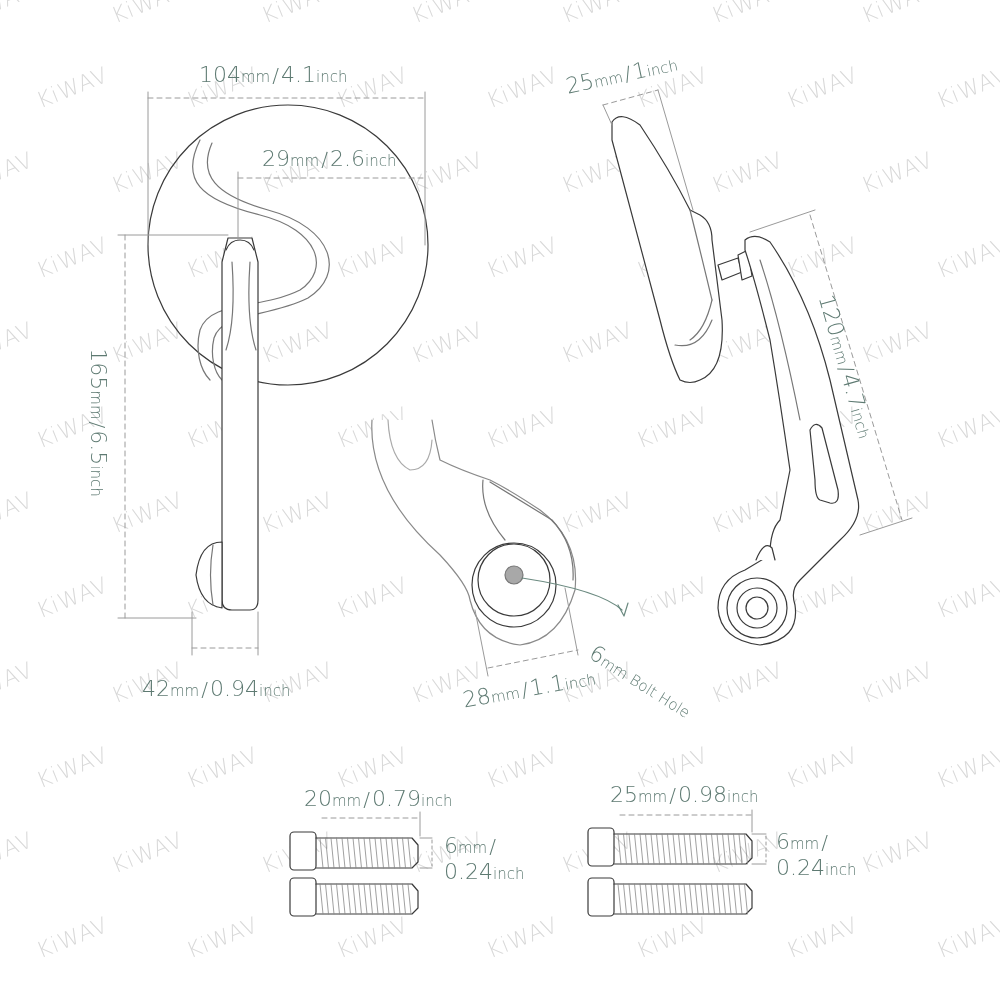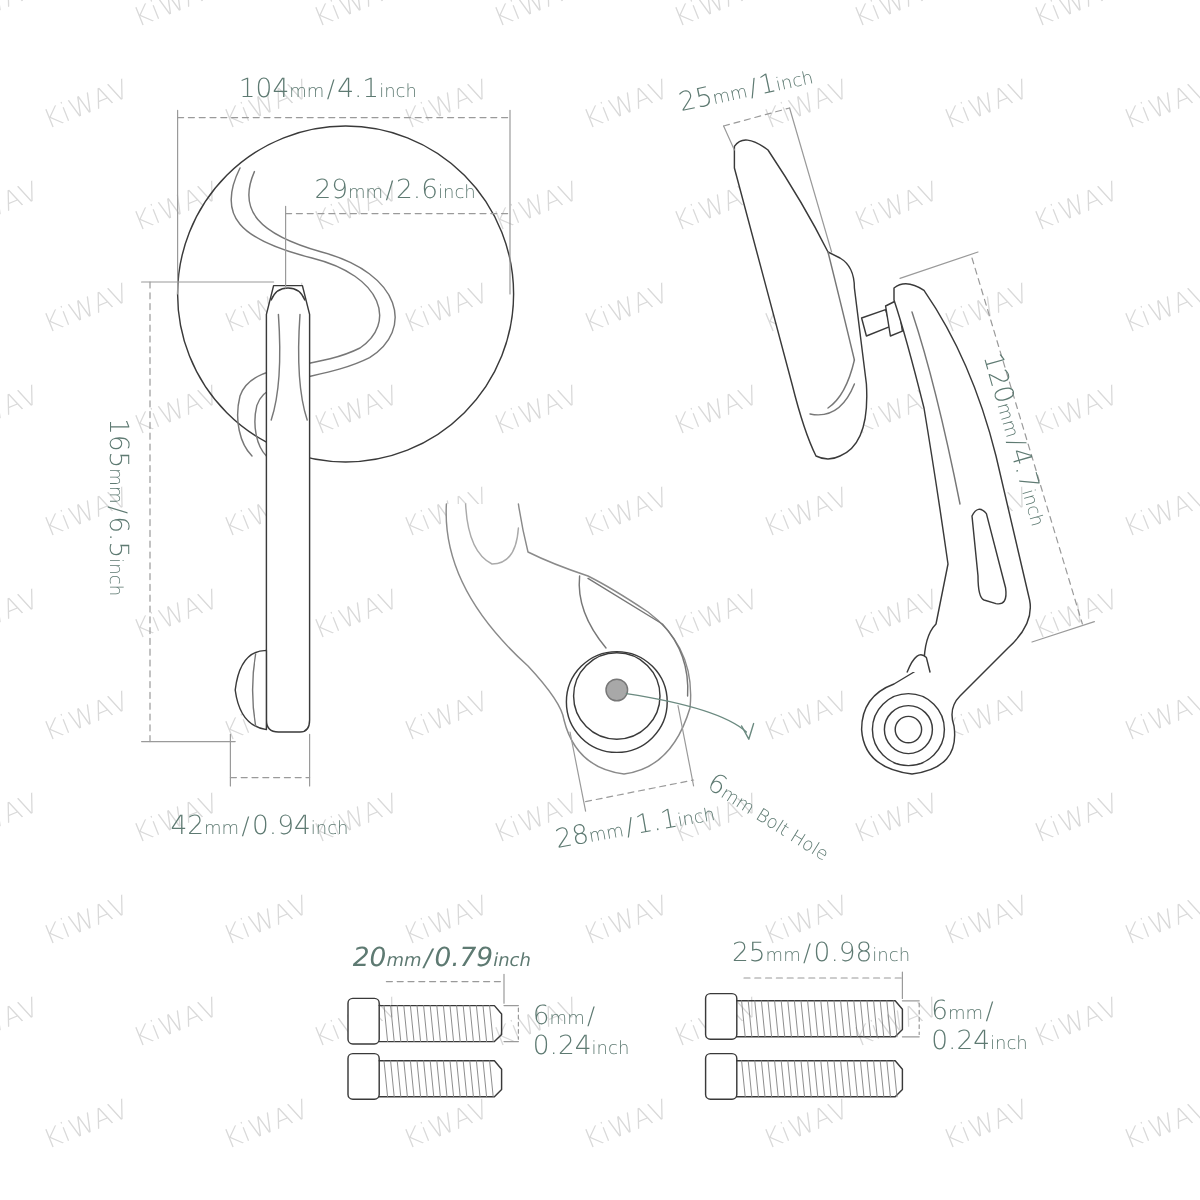--- a/index.html
+++ b/index.html
@@ -314,21 +314,21 @@
     <span class="big">120</span><span class="sm">mm</span><span class="sl">/</span><span class="big">4.7</span><span class="sm">inch</span>
   </div>
 
   <div class="dim" style="left:462px;top:676px;transform:rotate(-10deg);">
     <span class="big">28</span><span class="sm">mm</span><span class="sl">/</span><span class="big">1.1</span><span class="sm">inch</span>
   </div>
   <div class="dim" style="left:598px;top:640px;transform:rotate(32deg);transform-origin:left top;">
     <span class="big">6</span><span class="sm">mm</span> <span class="sm">Bolt Hole</span>
   </div>
 
-  <div class="dim" style="left:294px;top:786px;font-style:italic;">
+  <div class="dim" style="left:304px;top:786px;">
     <span class="big">20</span><span class="sm">mm</span><span class="sl">/</span><span class="big">0.79</span><span class="sm">inch</span>
   </div>
   <div class="dim" style="left:444px;top:834px;line-height:24px;">
     <div><span class="big">6</span><span class="sm">mm</span><span class="sl">/</span></div>
     <div><span class="big">0.24</span><span class="sm">inch</span></div>
   </div>
 
   <div class="dim" style="left:610px;top:782px;">
     <span class="big">25</span><span class="sm">mm</span><span class="sl">/</span><span class="big">0.98</span><span class="sm">inch</span>
   </div>

